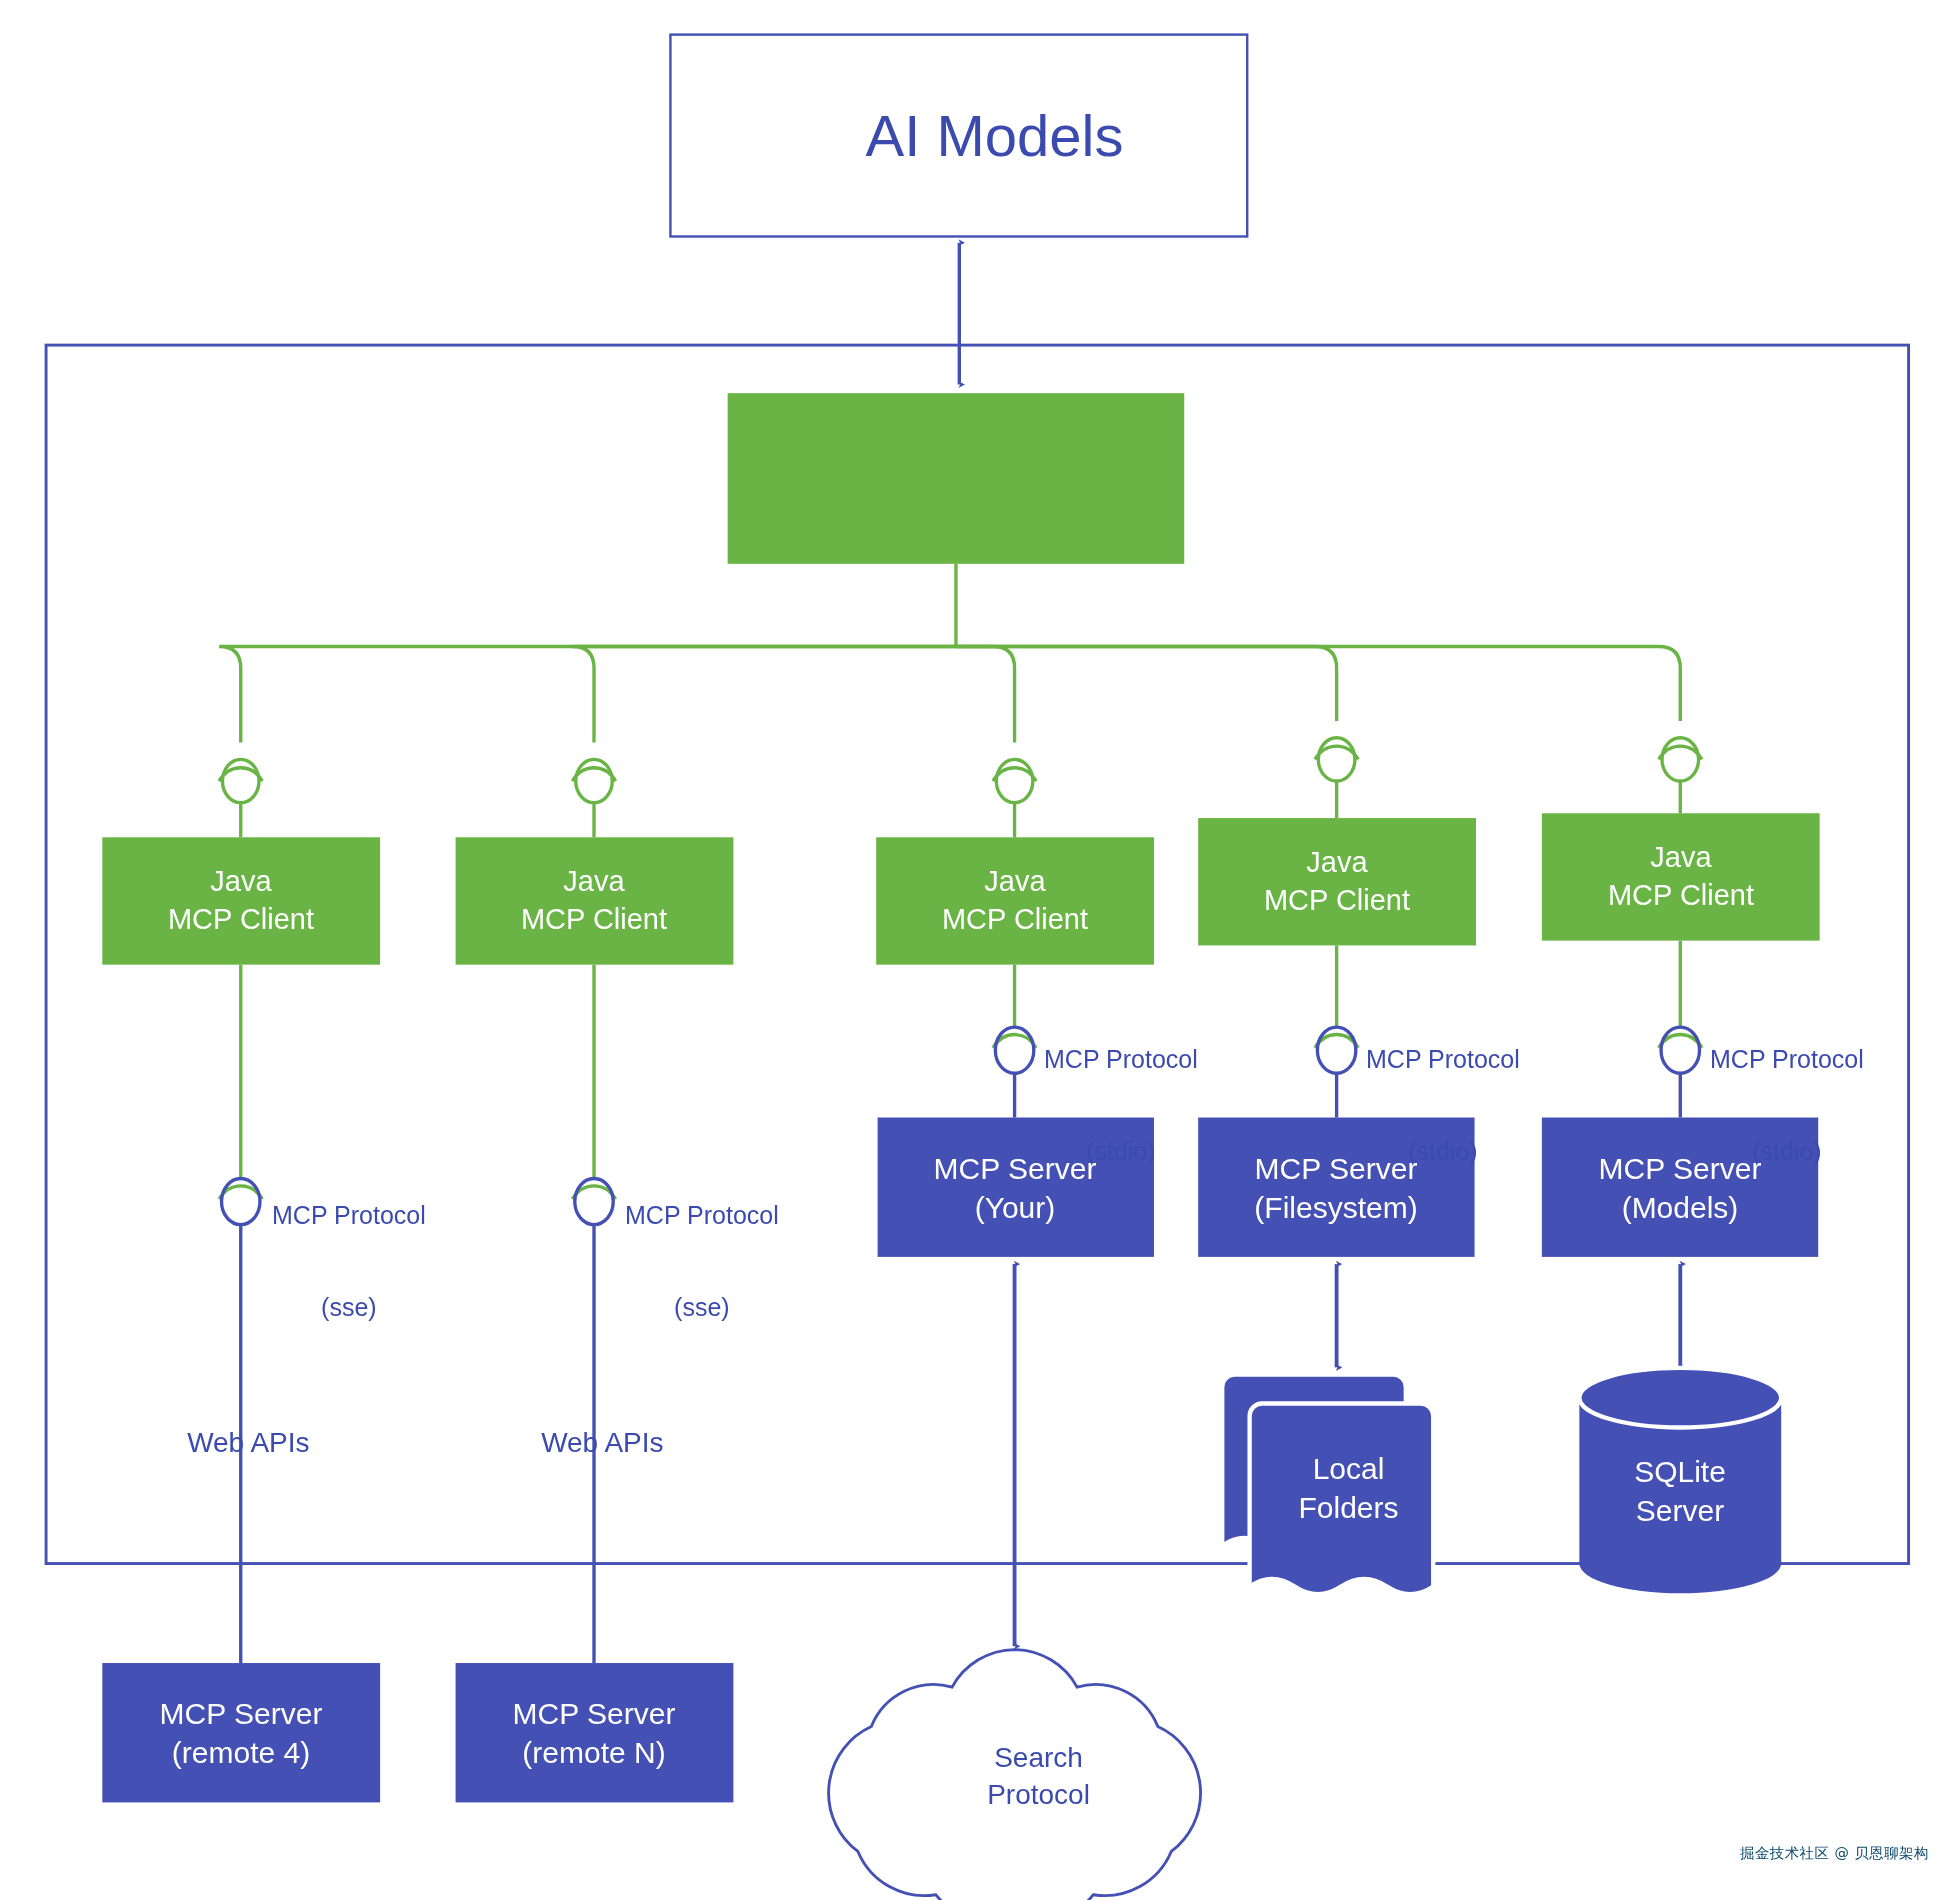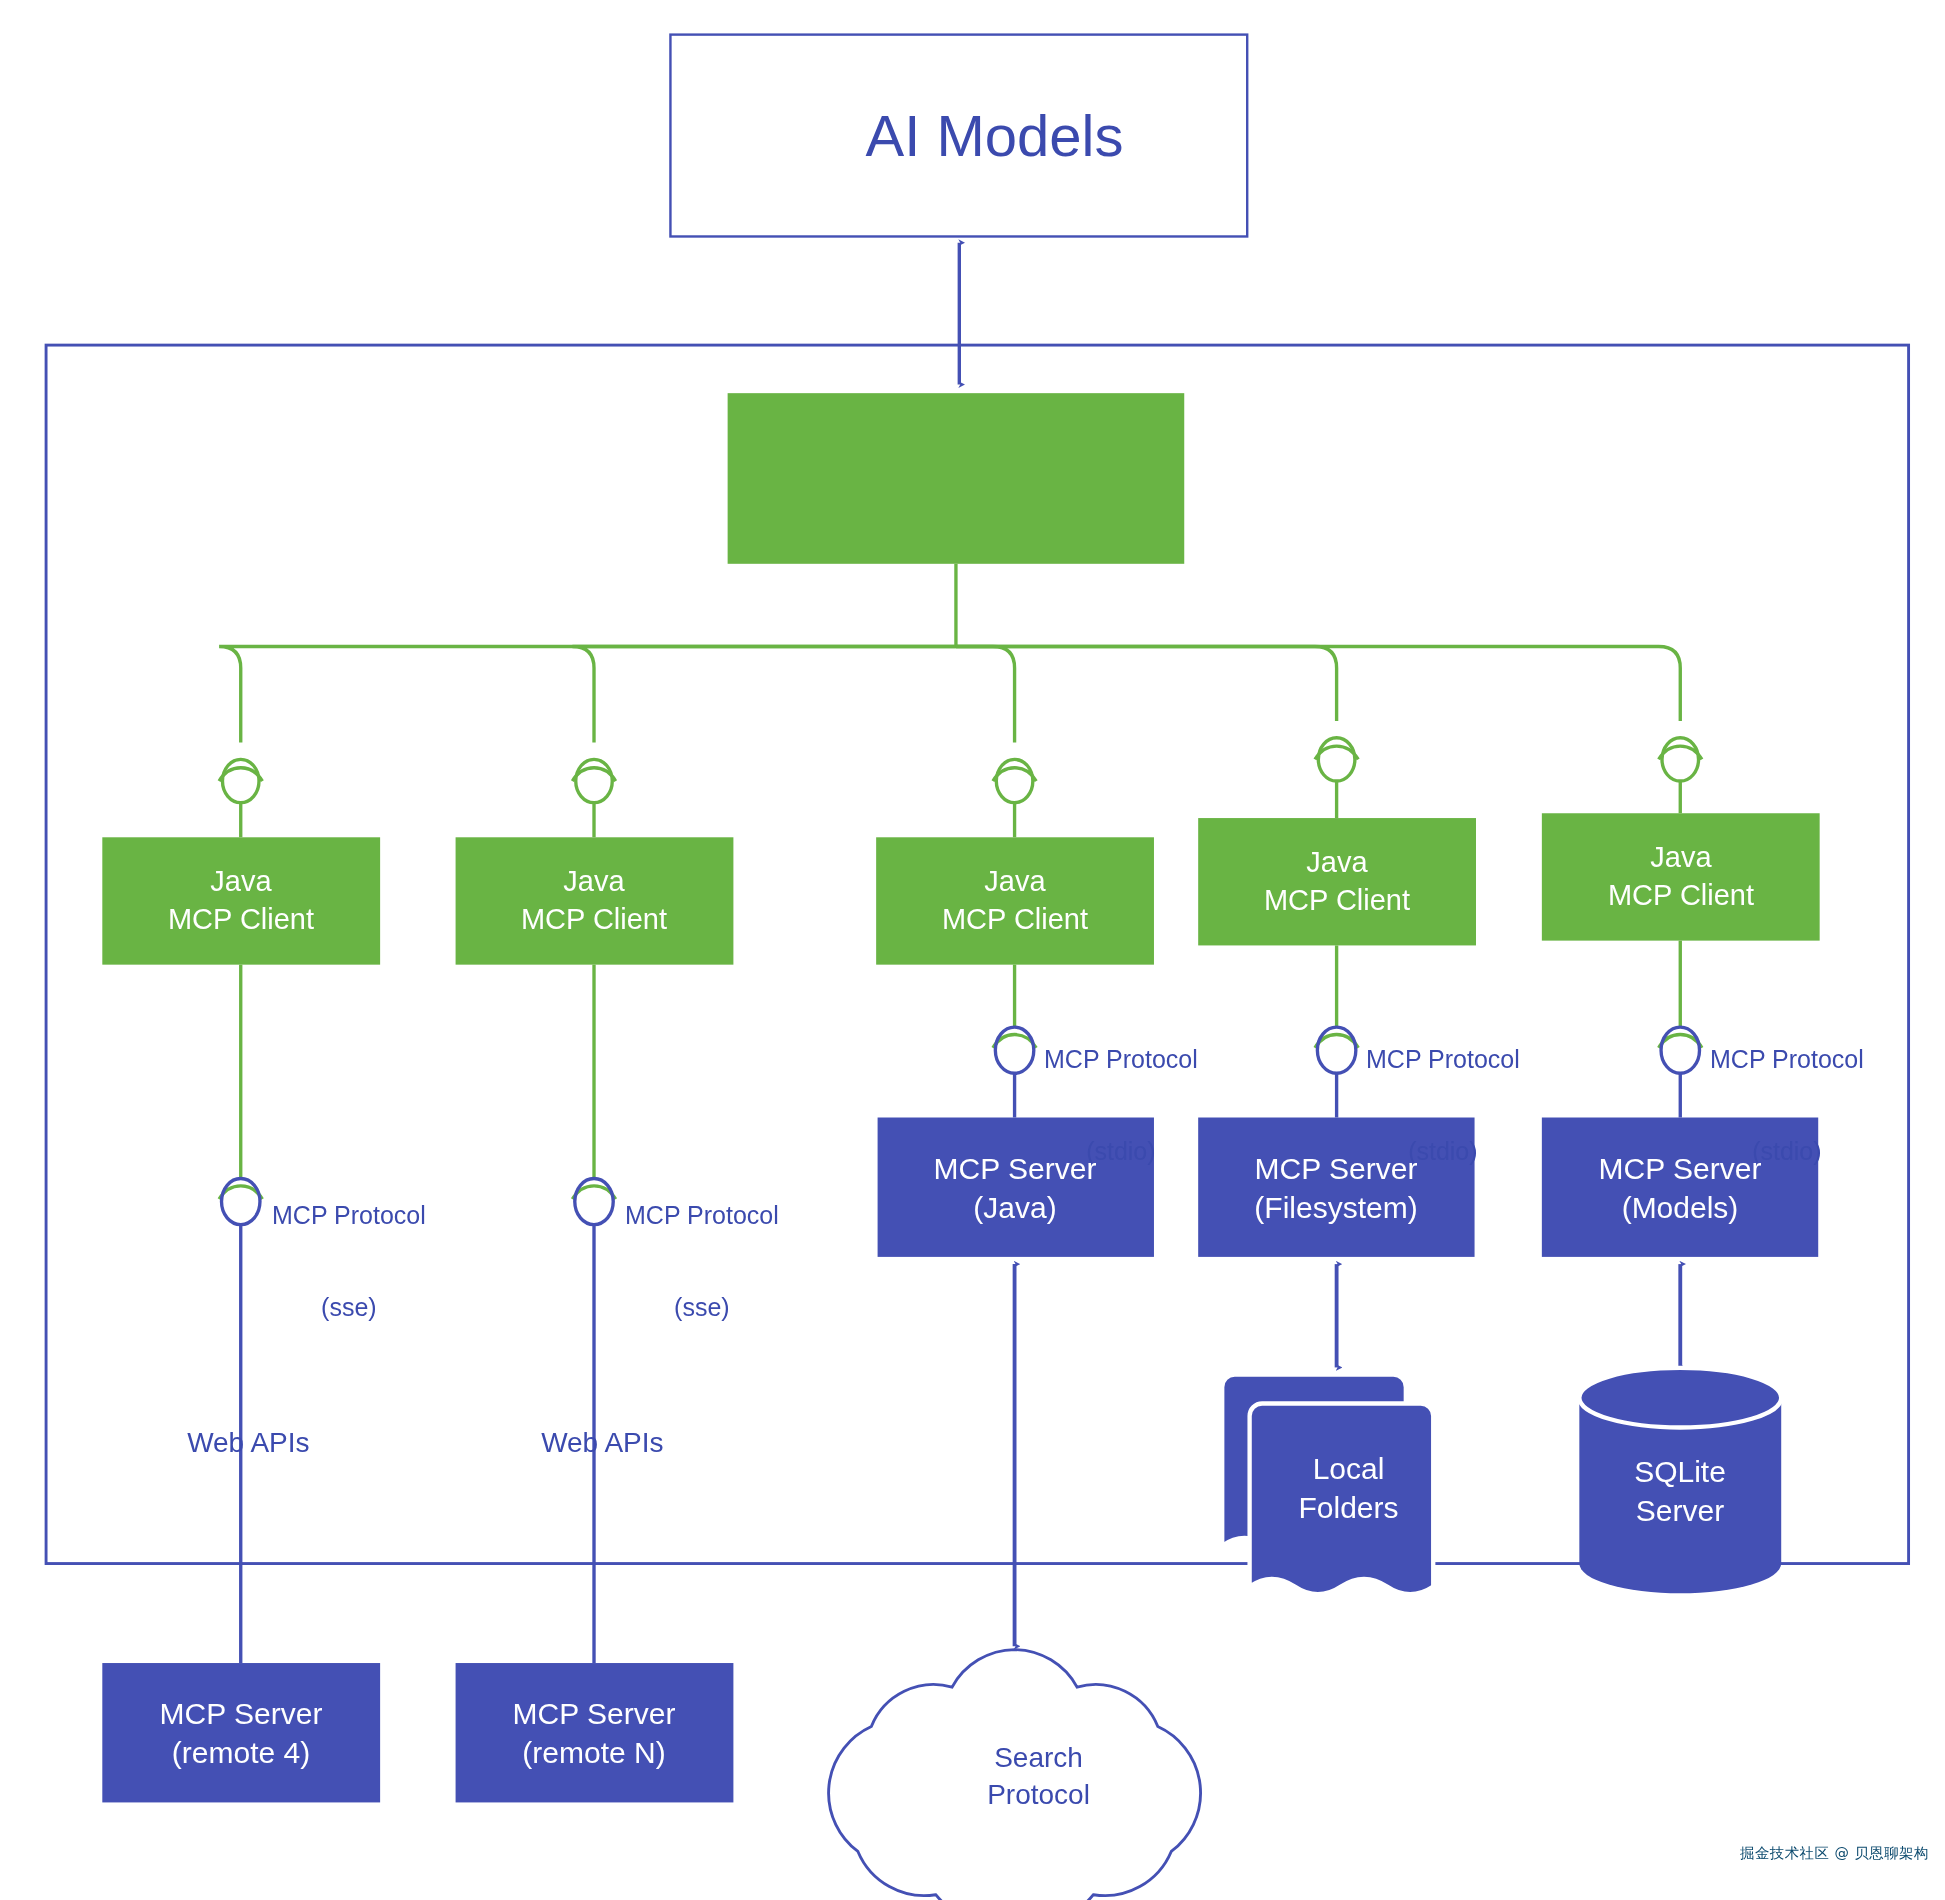--- a/index.html
+++ b/index.html
@@ -239,21 +239,21 @@
 
   <div class="lbl" style="left:156px; top:1392px; font-size:28px;">
     <span>Web APIs</span>
   </div>
   <div class="lbl" style="left:510px; top:1392px; font-size:28px;">
     <span>Web APIs</span>
   </div>
 
   <div class="boxtext white" style="left:877px; top:1118px; width:276px; height:139px; font-size:30px;">
     <span>MCP Server</span>
-    <span>(Java)</span>
+    <span>(Your)</span>
   </div>
   <div class="boxtext white" style="left:1198px; top:1118px; width:276px; height:139px; font-size:30px;">
     <span>MCP Server</span>
     <span>(Filesystem)</span>
   </div>
   <div class="boxtext white" style="left:1542px; top:1118px; width:276px; height:139px; font-size:30px;">
     <span>MCP Server</span>
     <span>(Models)</span>
   </div>
 

